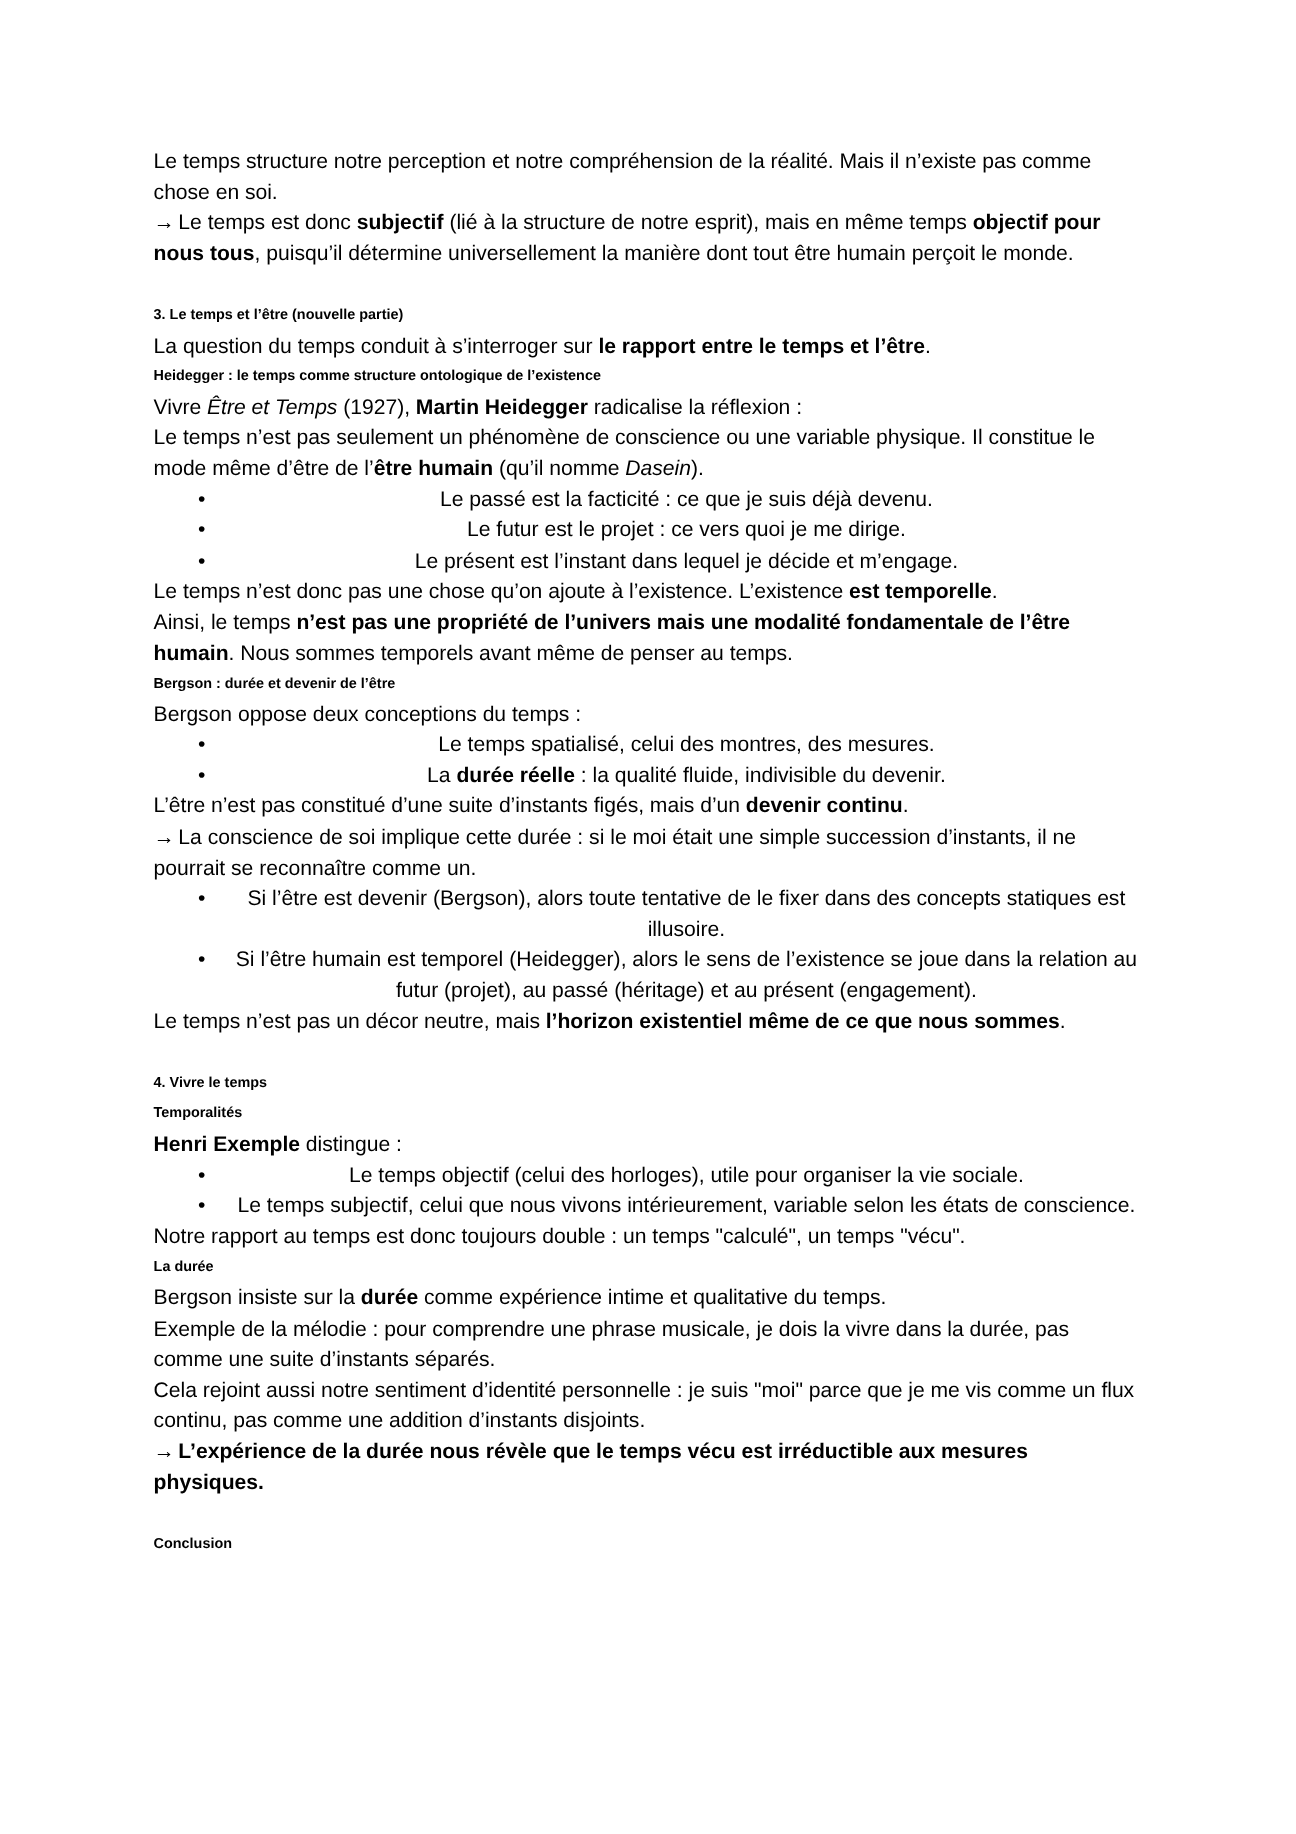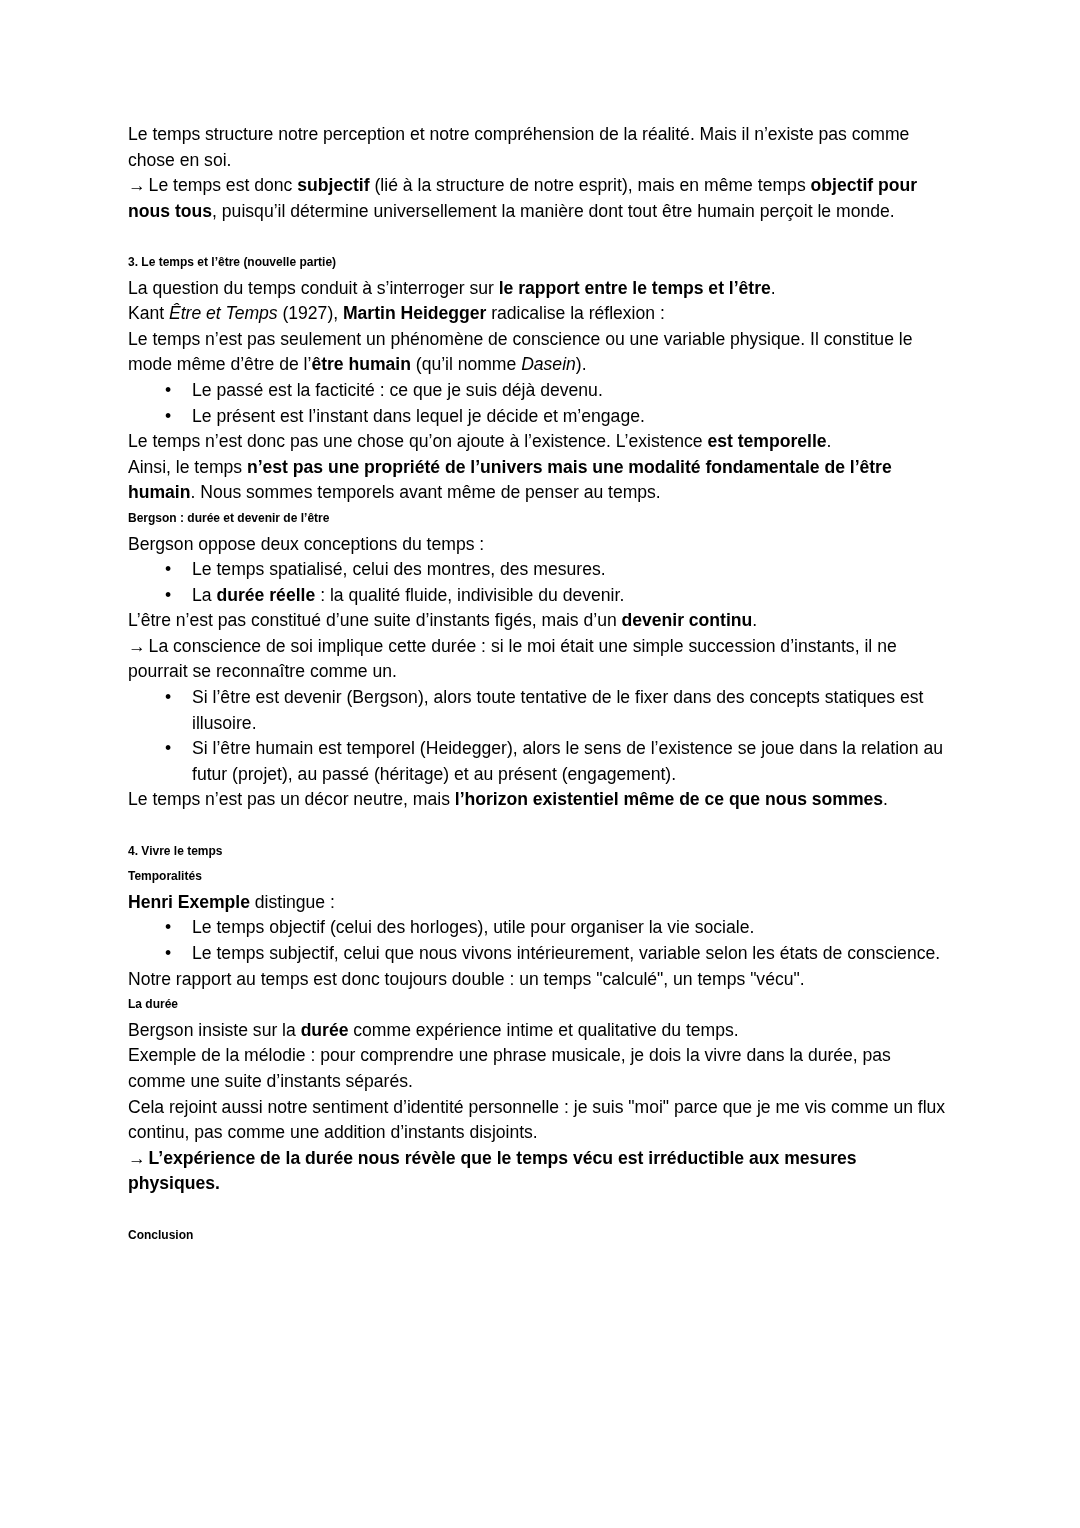--- a/index.html
+++ b/index.html
@@ -42,20 +42,21 @@
     font-size: 12px;
     line-height: 25.6px;
   }
   .spacer {
     height: 25.6px;
   }
   ul.bullets {
     margin: 0;
     padding: 0;
     list-style: none;
+    text-align: center;
   }
   ul.bullets > li {
     position: relative;
     margin: 0;
     padding: 0 0 0 64px;
     font-size: 17.6px;
     line-height: 25.6px;
   }
   ul.bullets > li::before {
     content: "\2022";
@@ -90,28 +91,30 @@
 
     <p class="arrow-line"><span class="arrow">→</span><span>Le temps est donc </span><b>subjectif</b><span> (lié à la structure de notre esprit), mais en même temps </span><b>objectif pour nous tous</b><span>, puisqu’il détermine universellement la manière dont tout être humain perçoit le monde.</span></p>
 
 
     <div class="spacer"></div>
 
     <p class="heading">3. Le temps et l’être (nouvelle partie)</p>
 
     <p class="line"><span>La question du temps conduit à s’interroger sur </span><b>le rapport entre le temps et l’être</b><span>.</span></p>
 
+    <p class="heading">Heidegger : le temps comme structure ontologique de l’existence</p>
 
-    <p class="line"><span>Kant </span><i>Être et Temps</i><span> (1927), </span><b>Martin Heidegger</b><span> radicalise la réflexion :</span></p>
+    <p class="line"><span>Vivre </span><i>Être et Temps</i><span> (1927), </span><b>Martin Heidegger</b><span> radicalise la réflexion :</span></p>
 
     <p class="line"><span>Le temps n’est pas seulement un phénomène de conscience ou une variable physique. Il constitue le mode même d’être de l’</span><b>être humain</b><span> (qu’il nomme </span><i>Dasein</i><span>).</span></p>
 
 
     <ul class="bullets">
       <li>Le passé est la facticité : ce que je suis déjà devenu.</li>
+      <li>Le futur est le projet : ce vers quoi je me dirige.</li>
       <li>Le présent est l’instant dans lequel je décide et m’engage.</li>
     </ul>
 
     <p class="line"><span>Le temps n’est donc pas une chose qu’on ajoute à l’existence. L’existence </span><b>est temporelle</b><span>.</span></p>
 
     <p class="line"><span>Ainsi, le temps </span><b>n’est pas une propriété de l’univers mais une modalité fondamentale de l’être humain</b><span>. Nous sommes temporels avant même de penser au temps.</span></p>
 
     <p class="heading">Bergson : durée et devenir de l’être</p>
 
     <p class="line">Bergson oppose deux conceptions du temps :</p>

